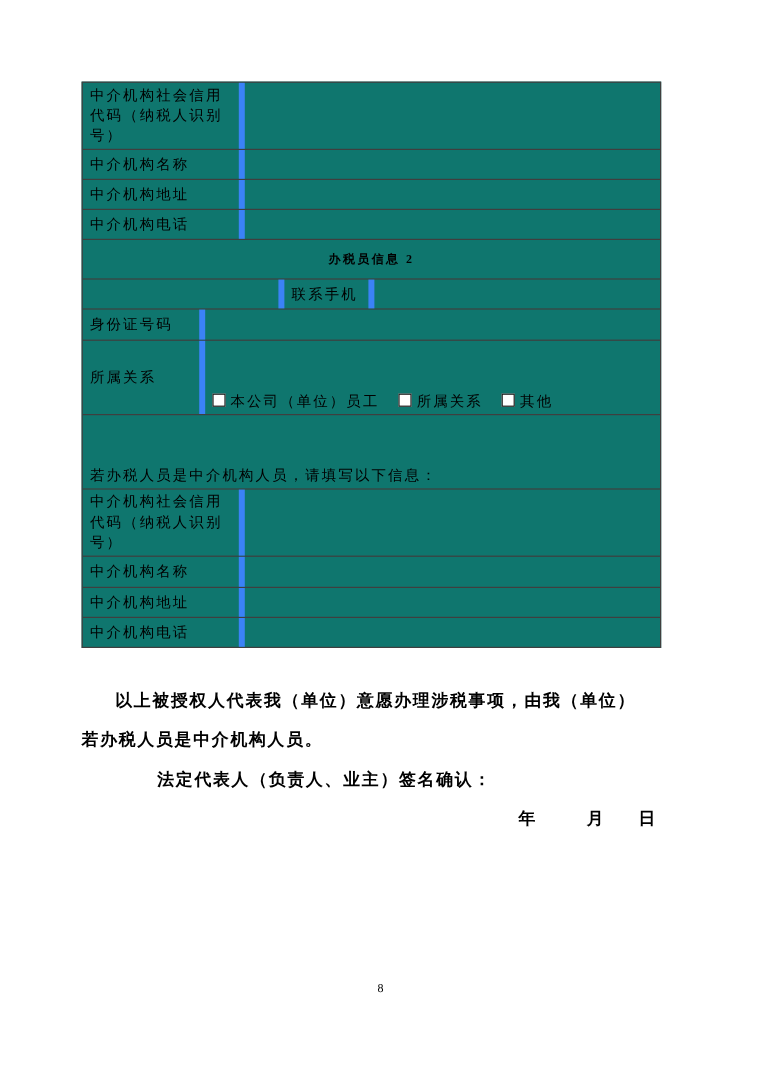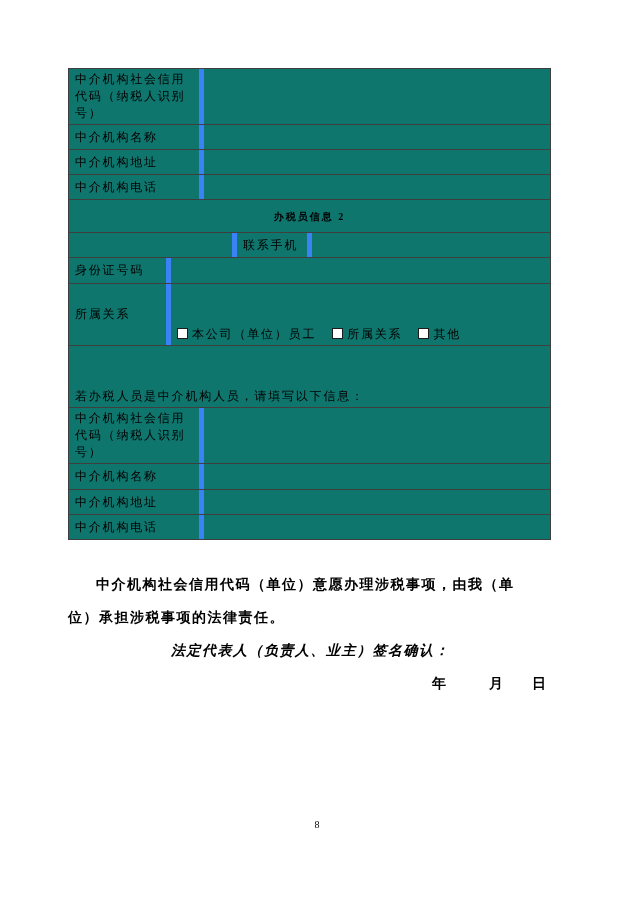--- a/index.html
+++ b/index.html
@@ -67,25 +67,24 @@
   .declaration { margin-top: 28px; font-weight: bold; }
   .decl-paragraph {
     width: 476px;
     font-size: 14px;
     line-height: 33px;
     letter-spacing: 1.5px;
     text-indent: 2em;
     word-break: break-all;
   }
   .signature-line {
-    margin-left: 103px;
+    margin-left: 63px;
     font-size: 14px;
     line-height: 33px;
     letter-spacing: 1.5px;
-    font-style: italic;
   }
   .date-line {
     display: flex;
     font-size: 14px;
     line-height: 33px;
     letter-spacing: 1px;
   }
   .date-year  { margin-left: 364px; }
   .date-month { margin-left: 42px; }
   .date-day   { margin-left: 28px; }
@@ -163,21 +162,21 @@
       <div class="td val"></div>
     </div>
     <div class="tr h25">
       <div class="td label-wide">中介机构电话</div>
       <div class="td val"></div>
     </div>
 
   </div>
 
   <div class="declaration">
-    <div class="decl-paragraph">中介机构社会信用代码（单位）意愿办理涉税事项，由我（单位）承担涉税事项的法律责任。</div>
+    <div class="decl-paragraph">以上被授权人代表我（单位）意愿办理涉税事项，由我（单位）若办税人员是中介机构人员。</div>
     <div class="signature-line">法定代表人（负责人、业主）签名确认：</div>
     <div class="date-line">
       <span class="date-year">年</span>
       <span class="date-month">月</span>
       <span class="date-day">日</span>
     </div>
   </div>
 
 </div>
 

